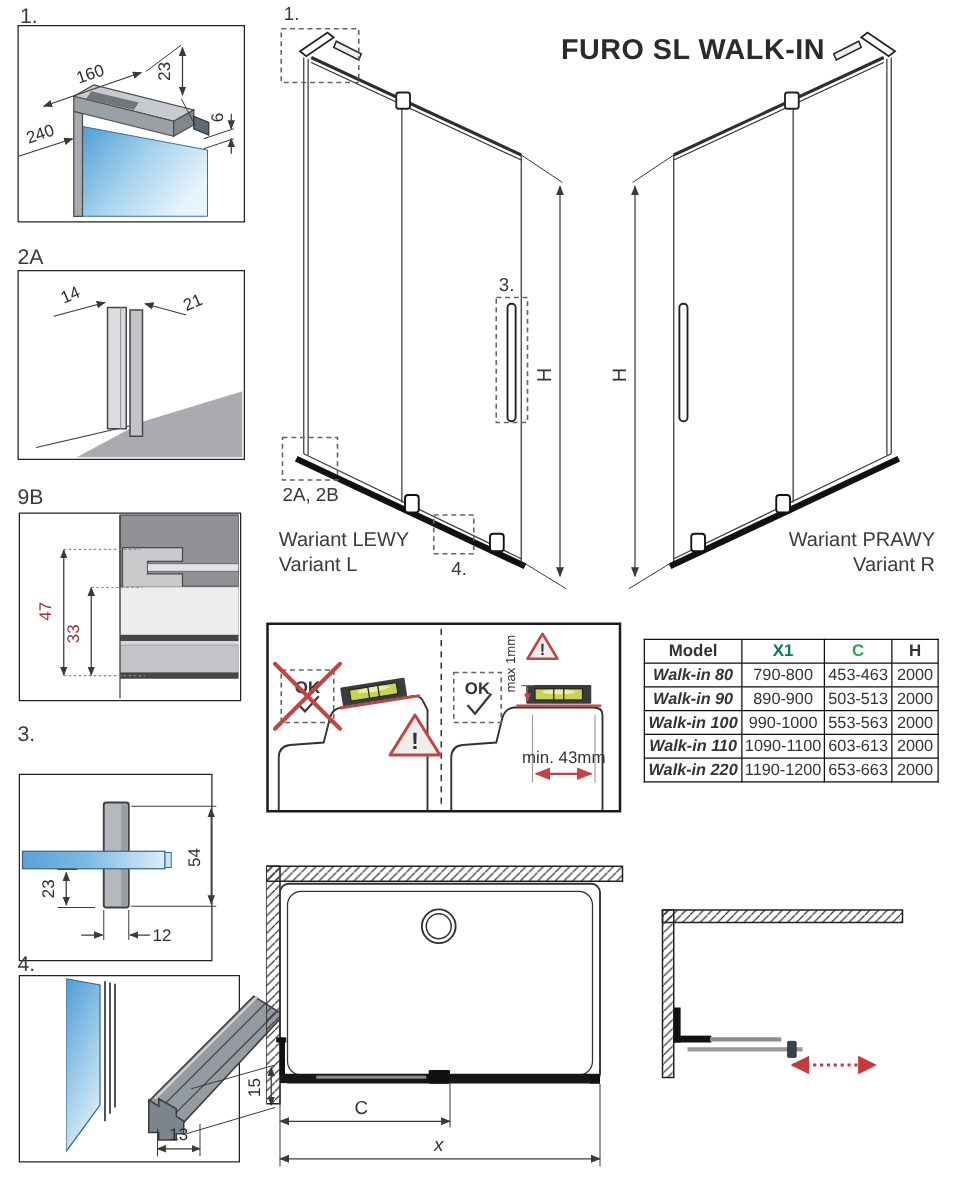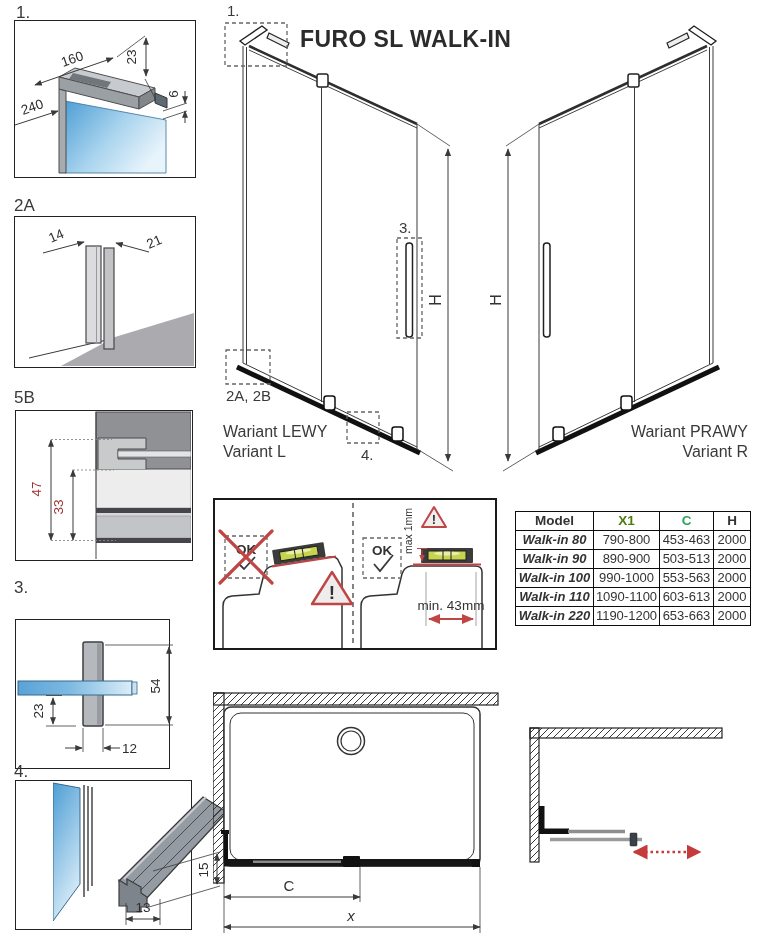--- a/index.html
+++ b/index.html
@@ -1,41 +1,41 @@
 <!DOCTYPE html>
 <html><head>
 <meta charset="utf-8">
 <style>
   html,body{margin:0;padding:0;background:#fff;}
   #sheet{position:relative;width:762px;height:942px;background:#fff;overflow:hidden;
          font-family:"Liberation Sans",sans-serif;color:#333;}
   .dlabel{position:absolute;font-size:17px;color:#3a3a3a;}
   .dbox{position:absolute;background:#fff;border:1.5px solid #222;box-sizing:border-box;}
   .dbox svg{display:block;}
-  #title{position:absolute;left:300px;top:26px;width:360px;text-align:left;
+  #title{position:absolute;left:300px;top:26px;width:360px;text-align:right;
          font-size:23px;font-weight:700;letter-spacing:.4px;color:#2b2b2b;}
   svg text{font-family:"Liberation Sans",sans-serif;fill:#333;}
   .dim{font-size:13.5px;fill:#2e2e2e;}
   .dimred{fill:#9c3434;}
   .mark{font-size:15px;fill:#3a3a3a;}
   .cap{font-size:16px;fill:#3a3a3a;}
   .dash{fill:none;stroke:#666;stroke-width:1.3;stroke-dasharray:4 3;}
   .thin{stroke:#3a3a3a;stroke-width:1;fill:none;}
   .xthin{stroke:#3a3a3a;stroke-width:.8;fill:none;}
   .dimline{stroke:#3a3a3a;stroke-width:1;fill:none;}
   .dot{stroke:#888;stroke-width:.9;stroke-dasharray:2 2;fill:none;}
   #levelBox{position:absolute;left:213px;top:498px;width:284px;height:152px;
             border:2px solid #1a1a1a;box-sizing:content-box;background:#fff;}
   #levelBox{width:280px;height:148px;}
   #sizes{position:absolute;left:515px;top:511px;width:235px;border-collapse:collapse;
          table-layout:fixed;}
   #sizes th,#sizes td{border:1.6px solid #0d0d0d;text-align:center;padding:1px 1px;
          font-size:13px;line-height:16px;white-space:nowrap;}
   #sizes th{font-size:13.5px;font-weight:700;}
-  .th-x1{color:#4d7c0f;}
+  .th-x1{color:#0f766e;}
   .th-c{color:#2fa457;}
   .modelcell{font-weight:700;font-style:italic;margin-top:48px;}
   .abs{position:absolute;}
 </style>
 </head>
 <body>
 
 <div id="sheet">
 
   <div class="dlabel" style="left:16px;top:3px;">1.</div>
@@ -109,21 +109,21 @@
         <line x1="28" y1="36" x2="69" y2="25" class="dimline" marker-end="url(#m2a)"></line>
         <text class="dim" x="36" y="26" transform="rotate(-23 36 26)">14</text>
       </g>
       <g>
         <line x1="134" y1="35" x2="101" y2="26" class="dimline" marker-end="url(#m2a)"></line>
         <text class="dim" x="134" y="32" transform="rotate(-23 134 32)">21</text>
       </g>
     </svg>
   </div>
 
-  <div class="dlabel" style="left:14px;top:388px;">5B</div>
+  <div class="dlabel" style="left:14px;top:388px;">9B</div>
   <div class="dbox" style="left:15px;top:410px;width:178px;height:151px;">
     <svg width="175" height="148" viewBox="0 0 175 148">
       <defs>
         <marker id="m2b" viewBox="0 0 10 10" refX="9" refY="5" markerWidth="7.5" markerHeight="7.5" orient="auto-start-reverse">
             <path d="M0,1 L10,5 L0,9 Z" fill="#3a3a3a"></path>
           </marker>
       </defs>
       <g>
         <rect x="80" y="1" width="95" height="57" fill="#8f9195" stroke="#4a4a4a" stroke-width="1"></rect>
         <path d="M82,27 L130,27 L130,38 L102,38 L102,48 L130,48 L130,59 L82,59 Z" fill="#c8cacc" stroke="#4a4a4a" stroke-width="1"></path>

